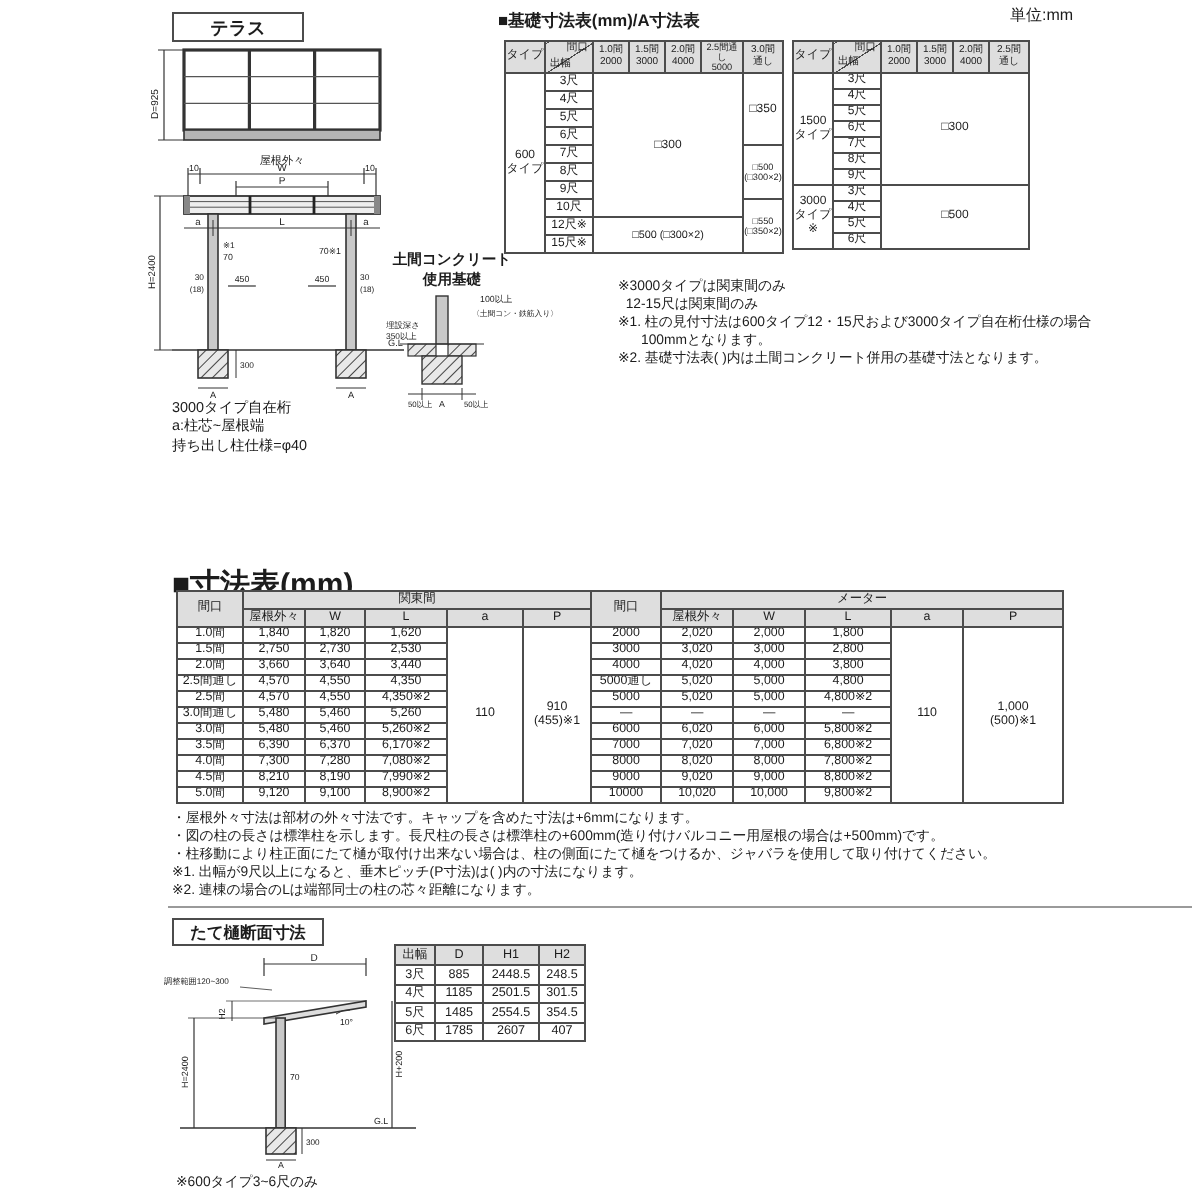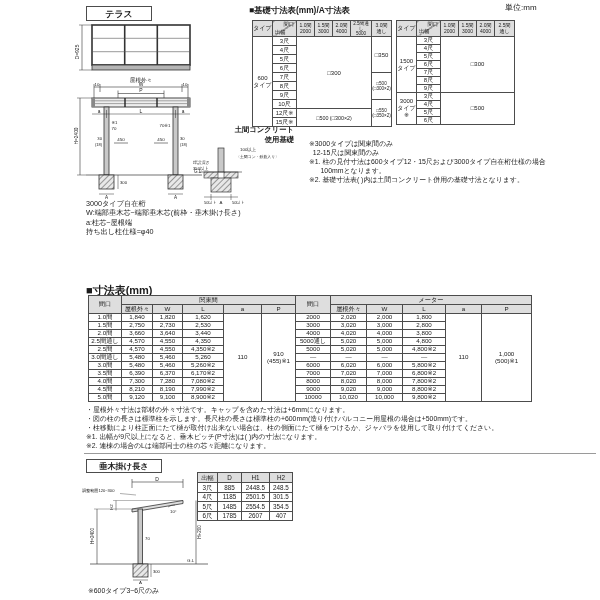--- a/index.html
+++ b/index.html
@@ -92,21 +92,21 @@
   <rect x="33" y="99" width="15" height="14" fill="url(#hatch)" stroke="#333" stroke-width="0.8"></rect>
   <rect x="102" y="99" width="15" height="14" fill="url(#hatch)" stroke="#333" stroke-width="0.8"></rect>
   <line x1="52" y1="99" x2="52" y2="113" stroke="#333" stroke-width="0.5"></line>
   <text x="54" y="108" font-size="4.2">300</text>
   <line x1="33" y1="118" x2="48" y2="118" stroke="#333" stroke-width="0.5"></line>
   <text x="40.5" y="123" font-size="4.6" text-anchor="middle">A</text>
   <line x1="102" y1="118" x2="117" y2="118" stroke="#333" stroke-width="0.5"></line>
   <text x="109.5" y="123" font-size="4.6" text-anchor="middle">A</text>
 </svg>
 
-<div class="abs bold" style="left:206px;top:125px;width:88px;font-size:7.3px;text-align:right;white-space:pre-line">土間コンクリート
+<div class="abs bold" style="left:182px;top:125px;width:88px;font-size:7.3px;text-align:center;white-space:pre-line">土間コンクリート
 使用基礎</div>
 <svg class="abs" style="left:192px;top:142px" width="92" height="62" viewBox="0 0 92 62">
   <rect x="26" y="6" width="6" height="24" fill="#c9c9c9" stroke="#333" stroke-width="0.7"></rect>
   <rect x="12" y="30" width="14" height="6" fill="url(#hatch)" stroke="#333" stroke-width="0.6"></rect>
   <rect x="32" y="30" width="14" height="6" fill="url(#hatch)" stroke="#333" stroke-width="0.6"></rect>
   <rect x="19" y="36" width="20" height="14" fill="url(#hatch)" stroke="#333" stroke-width="0.7"></rect>
   <line x1="8" y1="30" x2="50" y2="30" stroke="#333" stroke-width="0.6"></line>
   <text x="48" y="9" font-size="4.4">100以上</text>
   <text x="44" y="16" font-size="3.9">〈土間コン・鉄筋入り〉</text>
   <text x="1" y="22" font-size="4.2">埋設深さ</text>
@@ -257,26 +257,25 @@
 <div class="abs" style="left:309px;top:139px">
   <div class="noteline">※3000タイプは関東間のみ</div>
   <div class="noteline">  12-15尺は関東間のみ</div>
   <div class="noteline">※1. 柱の見付寸法は600タイプ12・15尺および3000タイプ自在桁仕様の場合</div>
   <div class="noteline">      100mmとなります。</div>
   <div class="noteline">※2. 基礎寸法表( )内は土間コンクリート併用の基礎寸法となります。</div>
 </div>
 
 <div class="abs" style="left:86px;top:199px;font-size:7.2px;line-height:9.4px">
   <div>3000タイプ自在桁</div>
-  <div>W:端部垂木芯~端部垂木芯(前枠・垂木掛け長さ)</div>
   <div>a:柱芯~屋根端</div>
   <div>持ち出し柱仕様=φ40</div>
 </div>
 
-<div class="abs bold" style="left:86px;top:283px;font-size:11px">■寸法表(mm)</div>
+<div class="abs bold" style="left:86px;top:283px;font-size:15px">■寸法表(mm)</div>
 
 <table class="abs" style="left:88px;top:295px;width:443px;font-size:6.2px">
   <colgroup>
       <col style="width:33px">
       <col style="width:31px">
       <col style="width:30px">
       <col style="width:41px">
       <col style="width:38px">
       <col style="width:34px">
       <col style="width:35px">
@@ -427,21 +426,21 @@
 <div class="abs" style="left:86px;top:405px">
   <div class="noteline">・屋根外々寸法は部材の外々寸法です。キャップを含めた寸法は+6mmになります。</div>
   <div class="noteline">・図の柱の長さは標準柱を示します。長尺柱の長さは標準柱の+600mm(造り付けバルコニー用屋根の場合は+500mm)です。</div>
   <div class="noteline">・柱移動により柱正面にたて樋が取付け出来ない場合は、柱の側面にたて樋をつけるか、ジャバラを使用して取り付けてください。</div>
   <div class="noteline">※1. 出幅が9尺以上になると、垂木ピッチ(P寸法)は( )内の寸法になります。</div>
   <div class="noteline">※2. 連棟の場合のLは端部同士の柱の芯々距離になります。</div>
 </div>
 
 <div class="abs hr" style="left:84px;top:453px;width:512px"></div>
 
-<div class="abs boxlabel" style="left:86px;top:459px;width:76px;height:14px;font-size:8.2px;line-height:13px">垂木掛け長さ</div>
+<div class="abs boxlabel" style="left:86px;top:459px;width:76px;height:14px;font-size:8.2px;line-height:13px">たて樋断面寸法</div>
 
 <svg class="abs" style="left:80px;top:474px" width="132" height="110" viewBox="0 0 132 110">
   <line x1="52" y1="8" x2="103" y2="8" stroke="#333" stroke-width="0.6"></line>
   <line x1="52" y1="5" x2="52" y2="14" stroke="#333" stroke-width="0.6"></line>
   <line x1="103" y1="5" x2="103" y2="14" stroke="#333" stroke-width="0.6"></line>
   <text x="77" y="6.5" font-size="5" text-anchor="middle">D</text>
   <text x="2" y="18" font-size="4.1">調整範囲120~300</text>
   <line x1="40" y1="19.5" x2="56" y2="21" stroke="#333" stroke-width="0.4"></line>
   <polygon points="52,35 103,26.5 103,29.5 52,38" fill="#ddd" stroke="#333" stroke-width="0.8"></polygon>
   <path d="M 88 33 A 10 10 0 0 1 95 31" fill="none" stroke="#333" stroke-width="0.5"></path>

